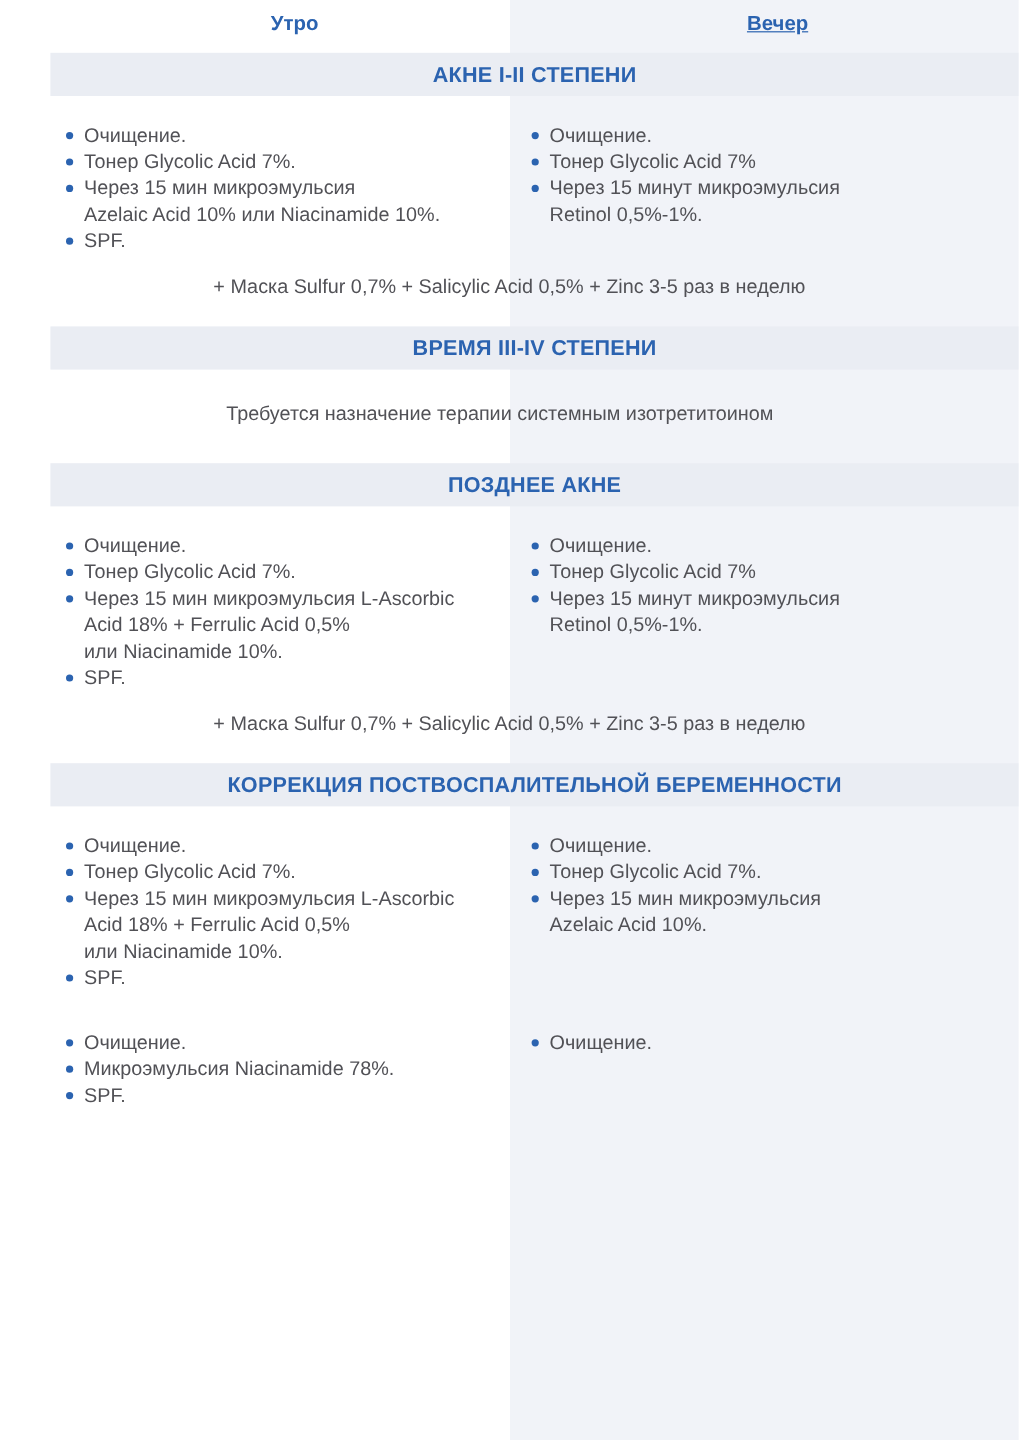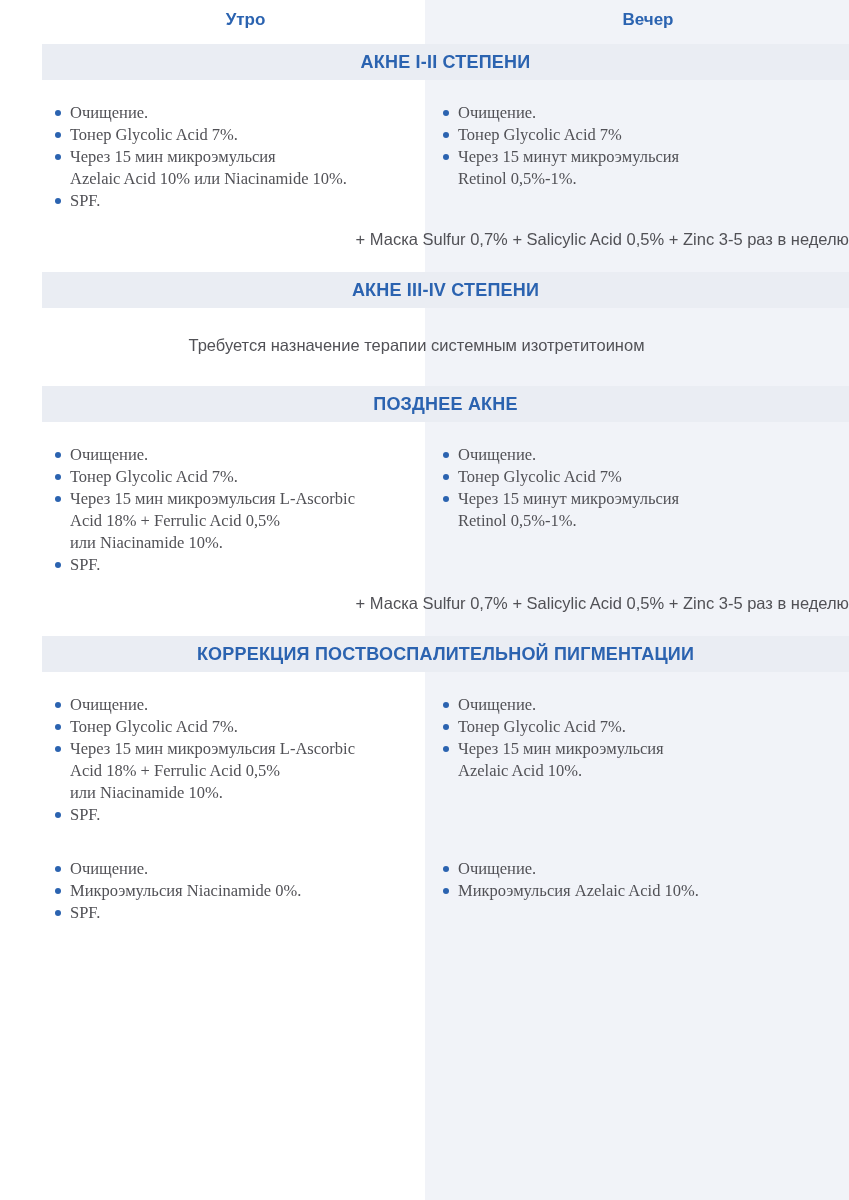--- a/index.html
+++ b/index.html
@@ -29,21 +29,21 @@
   }
   .col-headers .col-h {
     display: flex;
     align-items: center;
     justify-content: center;
     font-weight: bold;
     font-size: 17px;
     color: var(--accent-blue);
   }
   .col-h.morning { width: 425px; margin-left: 44px; }
-  .col-h.evening { width: 424px; }
+  .col-h.evening { width: 424px; text-decoration: underline; }
 
   .banner {
     height: 37px;
     background: var(--banner-bg);
     color: var(--banner-text);
     display: flex;
     align-items: center;
     justify-content: center;
     font-weight: bold;
     font-size: 19px;
@@ -83,24 +83,24 @@
   }
   .dot {
     flex: 0 0 auto;
     width: 6px;
     height: 6px;
     border-radius: 50%;
     background: var(--accent-blue);
     margin-top: 8px;
     margin-right: 9px;
   }
-  .li-text { white-space: pre-line; font-family: Liberation Serif, serif; }
+  .li-text { white-space: pre-line; }
 
   .footer-line {
-    text-align: right;
+    text-align: center;
     font-size: 16.5px;
     line-height: 22px;
     color: var(--body-text);
     padding: 10px 0 22px 0;
   }
 
   .note-line {
     text-align: center;
     font-size: 16.5px;
     line-height: 22px;
@@ -152,21 +152,21 @@
         </li>
       <li>
           <span class="dot"></span>
           <span class="li-text">Через 15 минут микроэмульсия
 Retinol 0,5%-1%.</span>
         </li>
     </ul>
   </div>
   <div class="footer-line">+ Маска Sulfur 0,7% + Salicylic Acid 0,5% + Zinc 3-5 раз в неделю</div>
 
-  <div class="band">АКНЕ III-IV СТЕПЕНИ</div>
+  <div class="band">ВРЕМЯ III-IV СТЕПЕНИ</div>
   <div class="note-line">Требуется назначение терапии системным изотретитоином</div>
 
   <div class="band">ПОЗДНЕЕ АКНЕ</div>
   <div class="two-col">
     <ul class="list morning">
       <li>
           <span class="dot"></span>
           <span class="li-text">Очищение.</span>
         </li>
       <li>
@@ -195,21 +195,21 @@
         </li>
       <li>
           <span class="dot"></span>
           <span class="li-text">Через 15 минут микроэмульсия
 Retinol 0,5%-1%.</span>
         </li>
     </ul>
   </div>
   <div class="footer-line">+ Маска Sulfur 0,7% + Salicylic Acid 0,5% + Zinc 3-5 раз в неделю</div>
 
-  <div class="band">КОРРЕКЦИЯ ПОСТВОСПАЛИТЕЛЬНОЙ ПИГМЕНТАЦИИ</div>
+  <div class="band">КОРРЕКЦИЯ ПОСТВОСПАЛИТЕЛЬНОЙ БЕРЕМЕННОСТИ</div>
   <div class="two-col">
     <ul class="list morning">
       <li>
           <span class="dot"></span>
           <span class="li-text">Очищение.</span>
         </li>
       <li>
           <span class="dot"></span>
           <span class="li-text">Тонер Glycolic Acid 7%.</span>
         </li>
@@ -242,32 +242,28 @@
   </div>
 
   <div class="two-col" style="padding-top:26px">
     <ul class="list morning">
       <li>
           <span class="dot"></span>
           <span class="li-text">Очищение.</span>
         </li>
       <li>
           <span class="dot"></span>
-          <span class="li-text">Микроэмульсия Niacinamide 0%.</span>
-        </li>
-      <li>
-          <span class="dot"></span>
-          <span class="li-text">SPF.</span>
-        </li>
-    </ul>
-    <ul class="list evening">
-      <li>
-          <span class="dot"></span>
-          <span class="li-text">Очищение.</span>
-        </li>
-      <li>
-          <span class="dot"></span>
-          <span class="li-text">Микроэмульсия Azelaic Acid 10%.</span>
+          <span class="li-text">Микроэмульсия Niacinamide 78%.</span>
+        </li>
+      <li>
+          <span class="dot"></span>
+          <span class="li-text">SPF.</span>
+        </li>
+    </ul>
+    <ul class="list evening">
+      <li>
+          <span class="dot"></span>
+          <span class="li-text">Очищение.</span>
         </li>
     </ul>
   </div>
 
 </div>
 
 </body></html>

